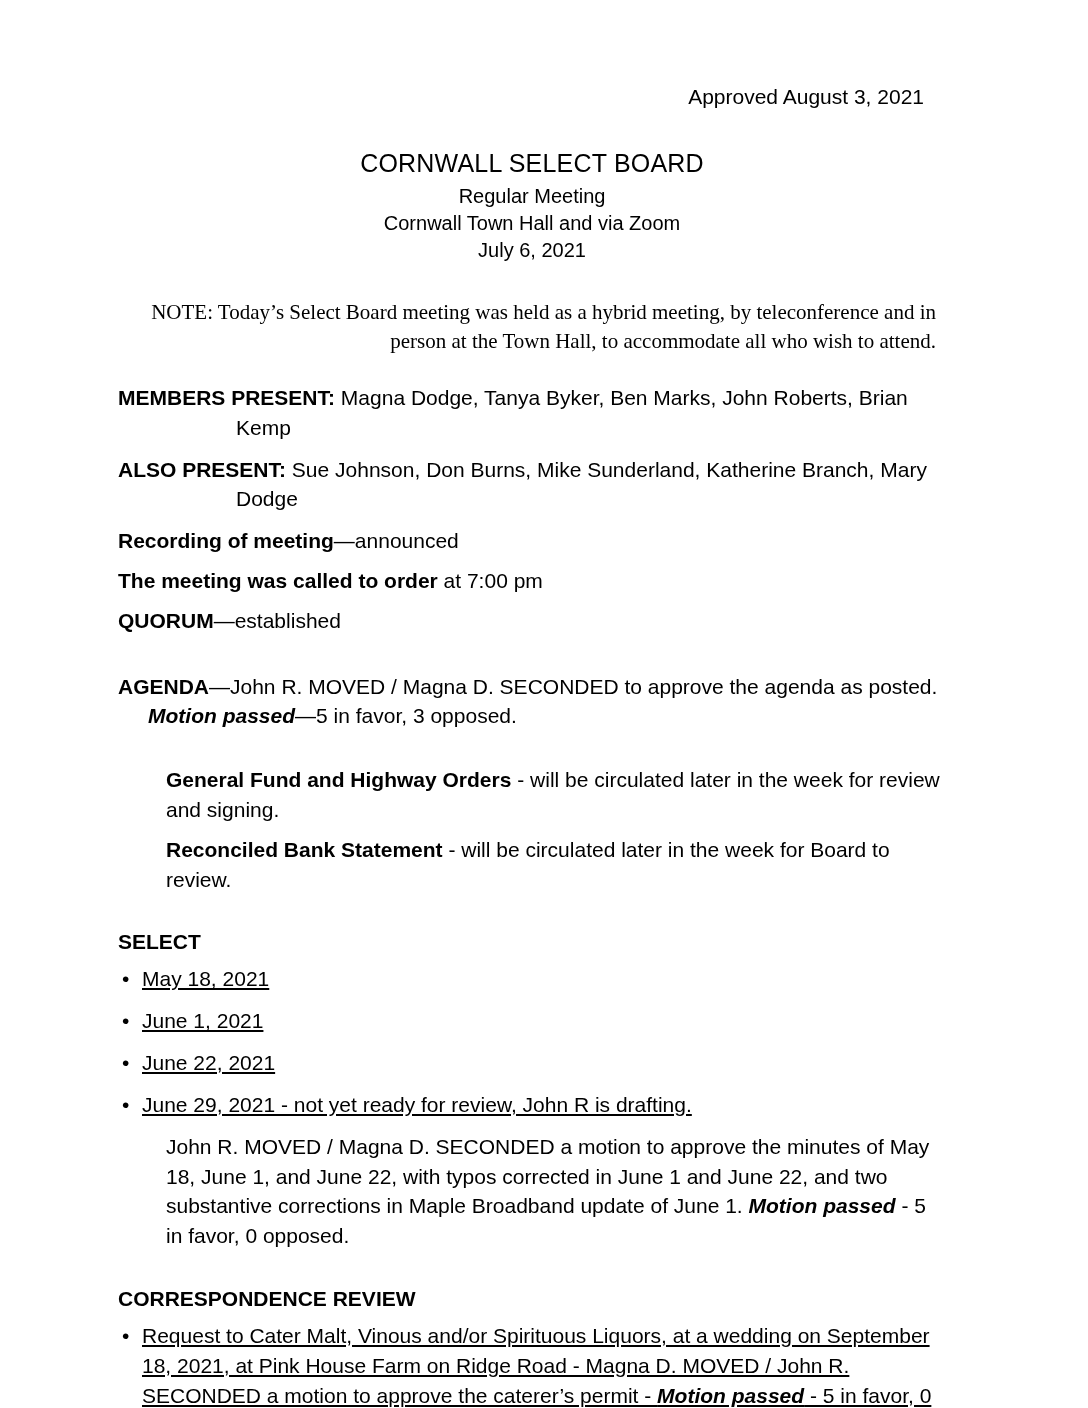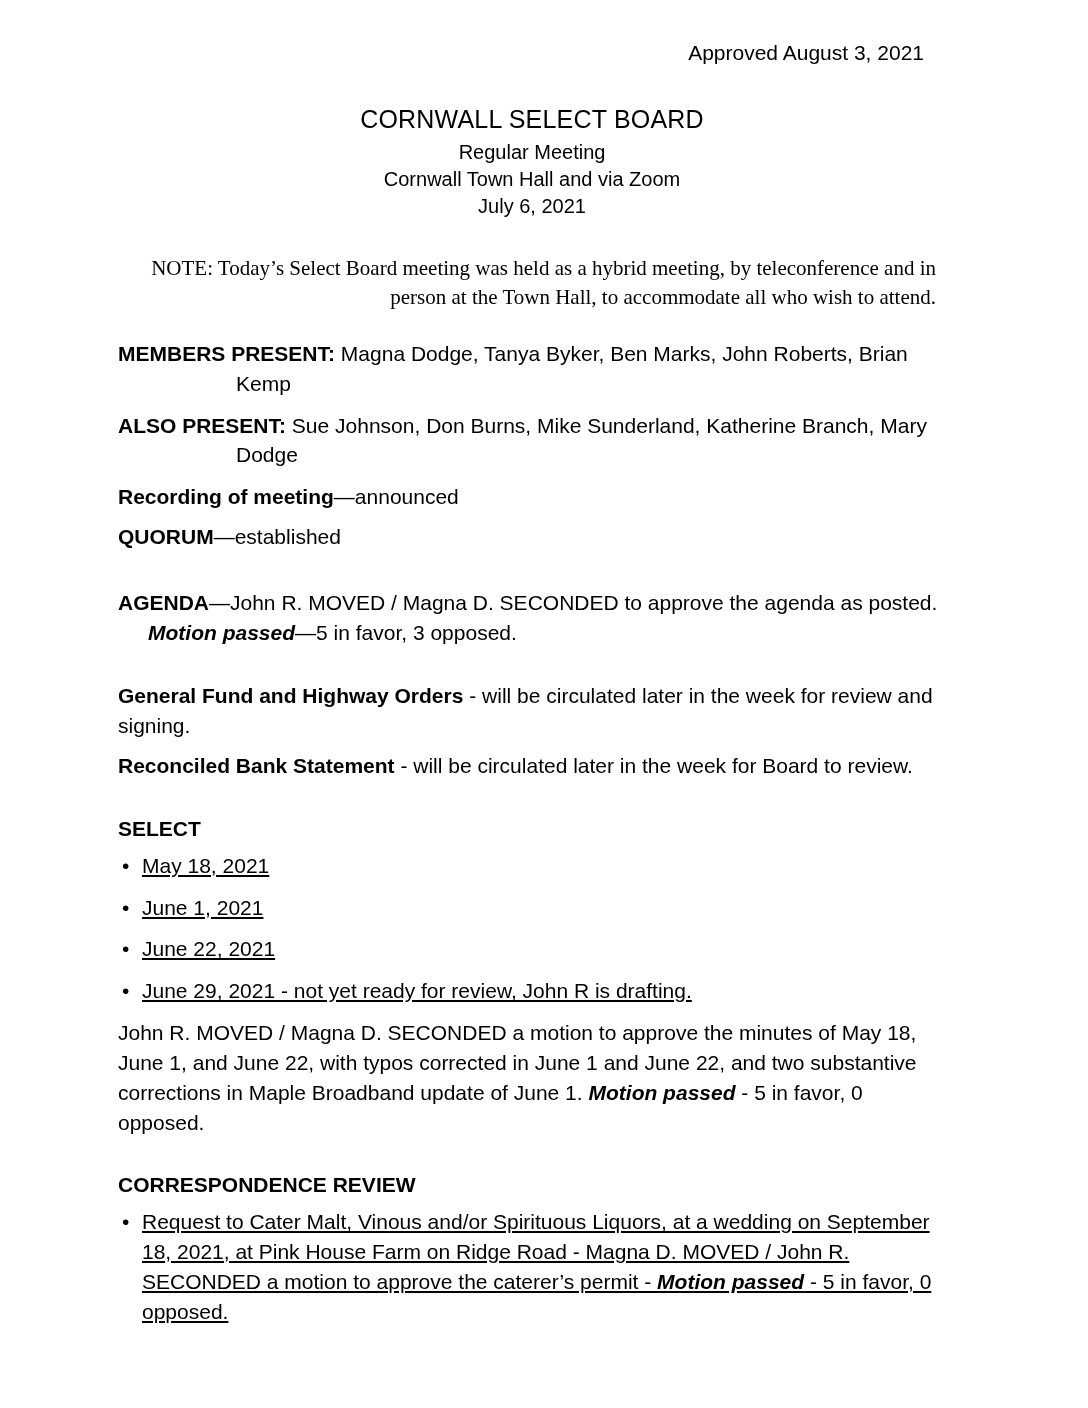--- a/index.html
+++ b/index.html
@@ -12,21 +12,21 @@
     height: 1408px;
     font-family: "Liberation Sans", sans-serif;
     color: #000000;
     position: relative;
     overflow: hidden;
   }
   .page {
     box-sizing: border-box;
     width: 1064px;
     height: 1408px;
-    padding: 40px 118px 40px 118px;
+    padding: 84px 118px 40px 118px;
     position: relative;
   }
   .approved {
     text-align: right;
     font-size: 21px;
     line-height: 1.2;
     margin-bottom: 40px;
     padding-right: 22px;
   }
   .title-block {
@@ -72,20 +72,21 @@
   }
   .agenda-second {
     font-size: 21px;
     line-height: 1.42;
     padding-left: 30px;
   }
   .para {
     font-size: 21px;
     line-height: 1.42;
     margin-bottom: 10px;
+    margin-left: 48px;
   }
   .section-head {
     font-size: 21px;
     font-weight: bold;
     margin-bottom: 10px;
   }
   ul.bullets {
     list-style: none;
     margin: 0 0 0 0;
     padding: 0;
@@ -132,20 +133,23 @@
   </div>
 
   <div class="hang">
     <b class="bd">ALSO PRESENT:</b><span> Sue Johnson, Don Burns, Mike Sunderland, Katherine Branch, Mary Dodge</span>
   </div>
 
   <div class="line">
     <b class="bd">Recording of meeting</b><span>—announced</span>
   </div>
 
+  <div class="line">
+    <b class="bd">The meeting was called to order</b><span> at 7:00 pm</span>
+  </div>
 
   <div class="line">
     <b class="bd">QUORUM</b><span>—established</span>
   </div>
 
   <div class="spacer-md"></div>
 
   <div class="agenda">
     <b class="bd">AGENDA</b><span>—John R. MOVED / Magna D. SECONDED to approve the agenda as posted.</span>
   </div>

